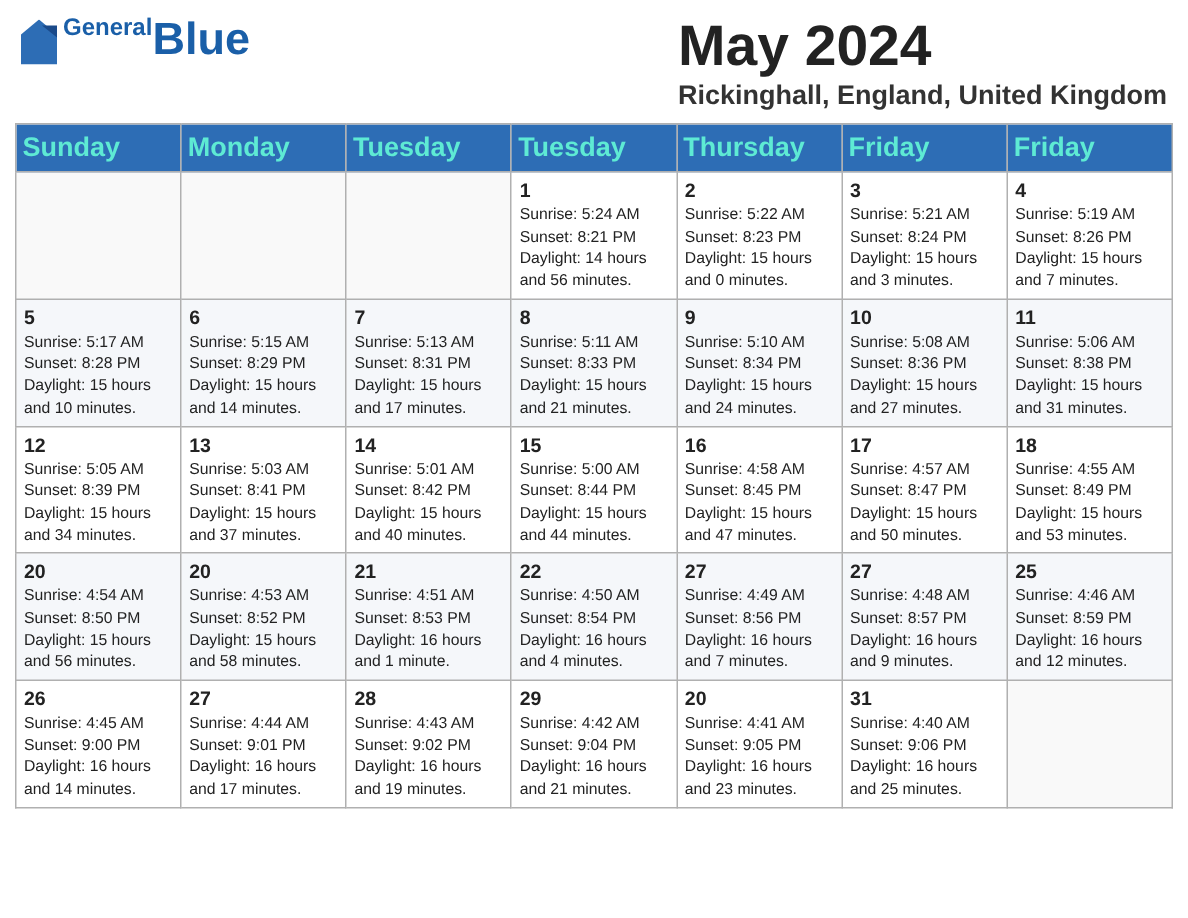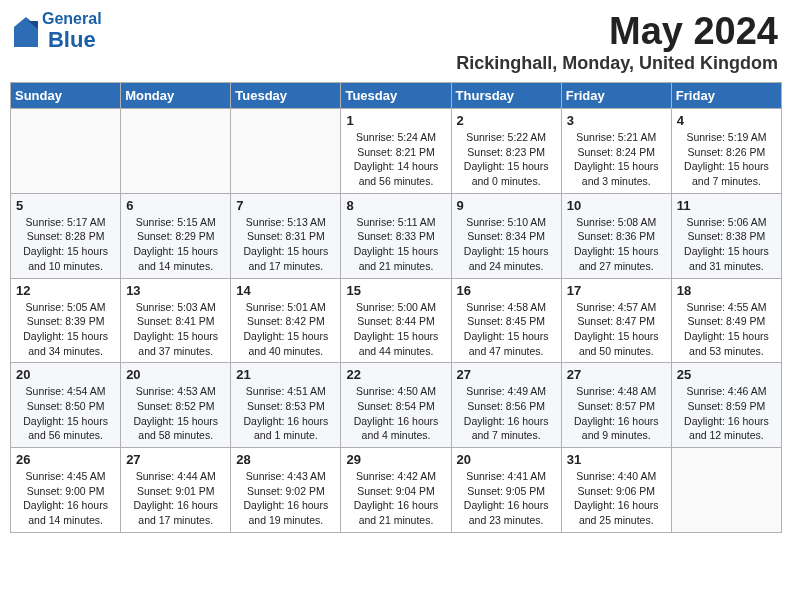--- a/index.html
+++ b/index.html
@@ -18,34 +18,34 @@
       padding: 0 4px;
     }
     .logo {
       display: flex;
       align-items: center;
       font-size: 18px;
       font-weight: bold;
       color: #1a5fa8;
       line-height: 1.1;
     }
-    .logo-text { display: flex; flex-direction: column; text-align: center; }
+    .logo-text { display: flex; flex-direction: row; }
     .logo-general { font-size: 16px; color: #1a5fa8; font-weight: bold; }
-    .logo-blue { font-size: 22px; color: #1a5fa8; font-weight: bold; }
+    .logo-blue { font-size: 30px; color: #1a5fa8; font-weight: bold; }
     .logo-icon {
       width: 24px; height: 30px; margin-right: 4px; margin-top: 2px;
     }
-    .title-block { text-align: right; }
+    .title-block { }
     .title-month { font-size: 38px; font-weight: bold; color: #222; }
     .title-location { font-size: 18px; color: #333; font-weight: bold; }
     .calendar { width: 100%; border-collapse: collapse; }
     .calendar th {
       background: #2d6db5;
-      color: #ffffff;
-      font-size: 13px;
+      color: #5eead4;
+      font-size: 18px;
       font-weight: bold;
       padding: 5px 4px;
       border: 1px solid #b0b0b0;
       text-align: left;
     }
     .calendar td {
       border: 1px solid #b0b0b0;
       vertical-align: top;
       padding: 4px 5px;
       font-size: 11px;
@@ -54,40 +54,40 @@
       width: calc(100% / 7);
       min-height: 80px;
     }
     .calendar tr:nth-child(even) td { background: #f5f7fa; }
     .day-num {
       font-size: 13px;
       font-weight: bold;
       display: block;
       margin-bottom: 2px;
     }
-    .day-info { font-size: 10.5px; line-height: 1.4; color: #222; text-align: center; }
+    .day-info { font-size: 10.5px; line-height: 1.4; color: #222; }
     .empty { background: #f9f9f9 !important; }
   </style>
 </head>
 <body>
 
 <div class="header">
   <div class="logo">
     <svg class="logo-icon" viewBox="0 0 24 30" xmlns="http://www.w3.org/2000/svg">
       <polygon points="12,0 24,10 24,30 0,30 0,10" fill="#2d6db5"></polygon>
       <polygon points="14,4 24,12 24,4" fill="#1a4a8a"></polygon>
     </svg>
     <div class="logo-text">
       <span class="logo-general">General</span>
       <span class="logo-blue">Blue</span>
     </div>
   </div>
   <div class="title-block">
     <div class="title-month">May 2024</div>
-    <div class="title-location">Rickinghall, Monday, United Kingdom</div>
+    <div class="title-location">Rickinghall, England, United Kingdom</div>
   </div>
 </div>
 
 <table class="calendar">
   <thead>
     <tr>
     <th>Sunday</th>
         <th>Monday</th>
         <th>Tuesday</th>
         <th>Tuesday</th>

